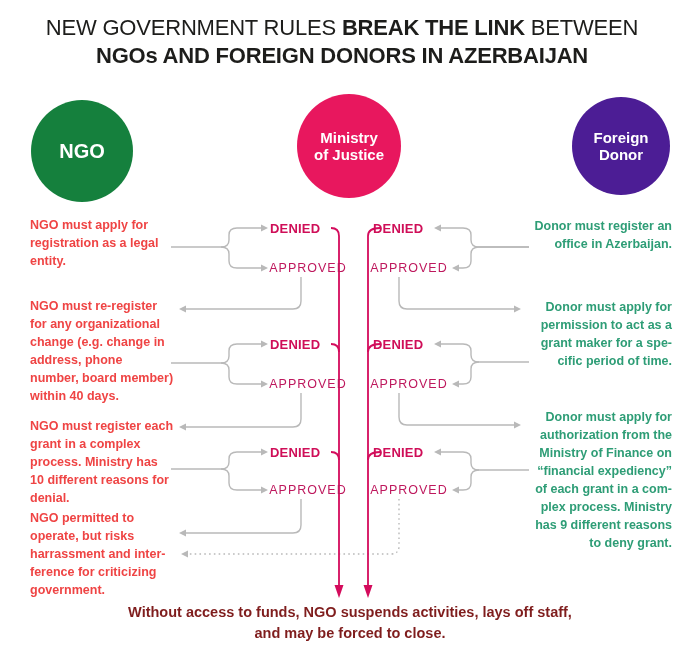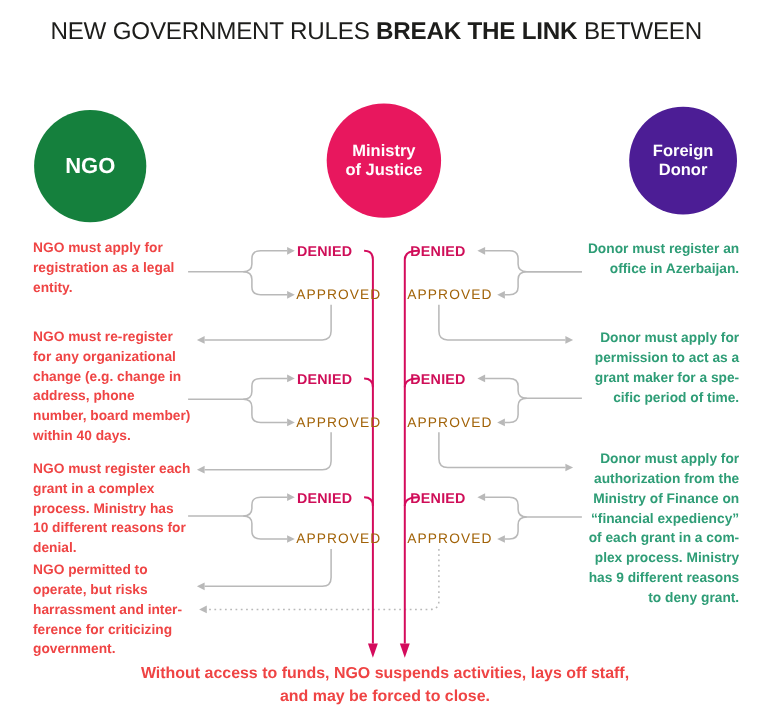--- a/index.html
+++ b/index.html
@@ -30,42 +30,43 @@
     position:absolute;right:28px;width:162px;text-align:right;color:#2e9d76;font-weight:bold;
     font-size:12.5px;line-height:18px;white-space:pre-line;
   }
   .r1{top:217px;} .r2{top:298px;} .r3{top:408px;}
   .denied{
     position:absolute;width:68px;font-weight:bold;font-size:13px;
     color:#cf0e58;letter-spacing:.2px;
   }
   .approved{
     position:absolute;width:80px;text-align:center;font-size:12.5px;
-    color:#a16207;letter-spacing:1px;
+    color:#be185d;letter-spacing:1px;
   }
   .col-l.denied{left:270px;} .col-r.denied{left:373px;}
   .col-l.approved{left:268px;} .col-r.approved{left:369px;}
   .row1d{top:221px;} .row2d{top:337px;} .row3d{top:445px;}
   .row1a{top:261px;} .row2a{top:377px;} .row3a{top:483px;}
   .footer{
     position:absolute;top:602px;left:0;width:700px;text-align:center;
-    color:#ef4444;font-weight:bold;font-size:14.5px;line-height:21px;white-space:pre-line;
+    color:#7f1d1d;font-weight:bold;font-size:14.5px;line-height:21px;white-space:pre-line;
   }
   svg.flow{position:absolute;left:0;top:0;}
   .gline{stroke:#b9b9b9;stroke-width:1.4;fill:none;}
   .gdot{stroke:#b9b9b9;stroke-width:1.4;fill:none;stroke-dasharray:1.6 3.2;}
   .pline{stroke:#d40b5c;stroke-width:1.8;fill:none;}
   .gfill{fill:#b9b9b9;}
   .pfill{fill:#d40b5c;}
 </style>
 </head>
 <body>
 
 <div class="title">
   <div class="t-line1"><span>NEW GOVERNMENT RULES </span><span class="bold">BREAK THE LINK</span><span> BETWEEN</span></div>
+  <div class="t-line2">NGOs AND FOREIGN DONORS IN AZERBAIJAN</div>
 </div>
 
 <div class="circle ngo"><span>NGO</span></div>
 <div class="circle ministry"><span>Ministry
 of Justice</span></div>
 <div class="circle donor"><span>Foreign
 Donor</span></div>
 
 <svg class="flow" width="700" height="661" viewBox="0 0 700 661">
 

